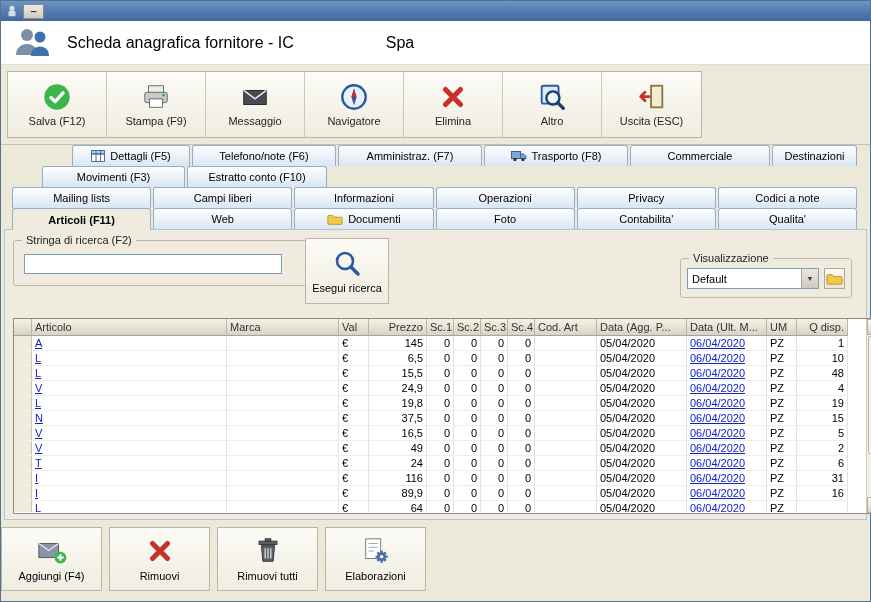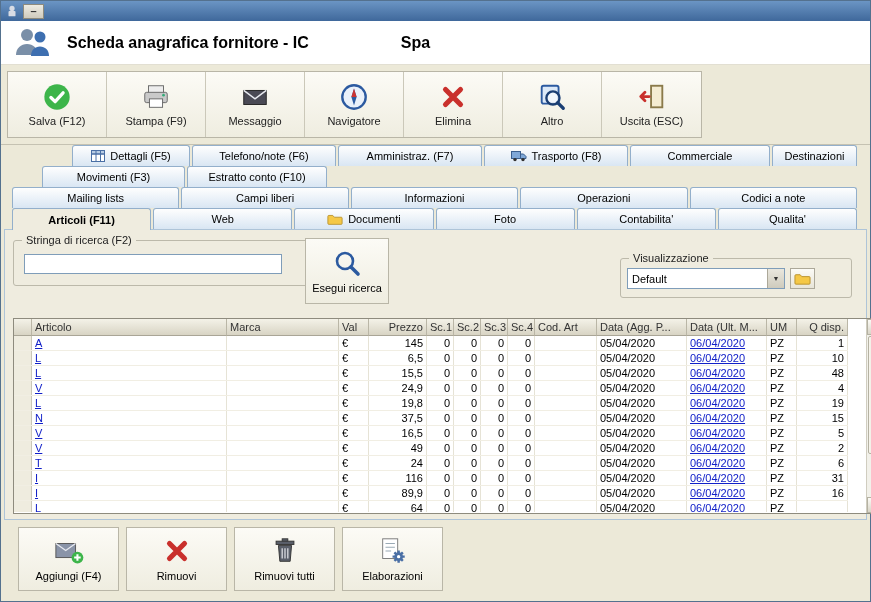--- a/index.html
+++ b/index.html
@@ -7,21 +7,21 @@
   *{box-sizing:border-box;}
   .window{width:871px;height:602px;border:1px solid #54718E;display:flex;flex-direction:column;background:#ECE9D8;}
 
   
   .titlebar{height:20px;flex:0 0 20px;background:linear-gradient(to bottom,#6B95C4,#3F689B);display:flex;align-items:center;padding:0 4px;gap:4px;}
   .titlebar-title{flex:1;text-align:center;color:#fff;font-weight:bold;font-size:11px;text-shadow:1px 1px 1px rgba(0,0,0,.35);white-space:nowrap;overflow:hidden;}
   .min-btn{width:21px;height:15px;background:linear-gradient(#EDEBE2,#CFCBBD);border:1px solid #8E8B7D;color:#333;font-size:11px;line-height:11px;text-align:center;font-weight:bold;padding:0;cursor:pointer;font-family:"Liberation Sans",sans-serif;}
 
   
   .header{height:44px;flex:0 0 44px;background:#fff;display:flex;align-items:center;padding:0 12px;gap:14px;border-bottom:1px solid #E2DFD2;}
-  .header-title{font-size:16px;font-weight:bold;color:#000;display:flex;align-items:baseline;white-space:nowrap;}
+  .header-title{font-size:16px;font-weight:normal;color:#000;display:flex;align-items:baseline;white-space:nowrap;}
   .header-gap{display:inline-block;width:92px;}
 
   
   .toolbar{height:80px;flex:0 0 80px;padding:6px;border-bottom:1px solid #C5C2B2;}
   .toolbar-group{display:inline-flex;height:67px;border:1px solid #B9B6A7;background:#F7F5EC;}
   .tbtn{width:99px;display:flex;flex-direction:column;align-items:center;justify-content:center;gap:3px;border-right:1px solid #CBC8B9;background:linear-gradient(#FCFBF6,#EFEDE0);color:#222;cursor:pointer;}
   .tbtn:last-child{border-right:none;}
   .lbl{font-size:11px;white-space:nowrap;}
 
   
@@ -33,21 +33,21 @@
   .off60{margin-left:60px;}
   .off30{margin-left:30px;}
 
   
   .panel{flex:0 0 291px;margin:0 3px;border:1px solid #AEC4D8;background:#EFECDF;position:relative;z-index:1;}
   .groupbox{position:absolute;border:1px solid #BCB9AA;border-radius:3px;}
   .group-label{position:absolute;top:-7px;left:8px;background:#EFECDF;padding:0 4px;font-size:11px;color:#222;white-space:nowrap;}
   .search-group{left:8px;top:10px;width:304px;height:46px;}
   .search-input{position:absolute;left:10px;top:13px;width:258px;height:20px;border:1px solid #7F9DB9;background:#fff;font-size:11px;padding:0 3px;font-family:"Liberation Sans",sans-serif;}
   .search-btn{position:absolute;left:300px;top:8px;width:84px;height:66px;border:1px solid #B9B6A7;background:linear-gradient(#FCFBF6,#EFEDE0);display:flex;flex-direction:column;align-items:center;justify-content:center;gap:2px;cursor:pointer;}
-  .vis-group{right:14px;top:28px;width:232px;height:40px;}
+  .vis-group{right:14px;top:28px;width:172px;height:40px;}
   .vis-inner{display:flex;align-items:center;gap:5px;padding:9px 6px 0 6px;}
   .combo{width:158px;height:21px;border:1px solid #7F9DB9;background:#fff;display:flex;align-items:center;padding-left:4px;cursor:pointer;}
   .combo-arrow{margin-left:auto;width:17px;height:19px;background:linear-gradient(#E9E7DE,#CFCBBD);border-left:1px solid #ACA899;display:flex;align-items:center;justify-content:center;font-size:7px;color:#333;}
   .folder-btn{width:25px;height:21px;border:1px solid #ACA899;background:linear-gradient(#FCFBF6,#E8E5D8);display:flex;align-items:center;justify-content:center;cursor:pointer;}
 
   
   .grid{position:absolute;left:8px;top:88px;width:871px;height:196px;border:1px solid #8E8B7E;background:#fff;overflow:hidden;}
   .ghr{display:flex;height:17px;width:834px;}
   .gbody{width:834px;height:176px;overflow:hidden;}
   .gcell{flex:0 0 auto;overflow:hidden;white-space:nowrap;padding:0 3px;font-size:11px;line-height:14px;border-right:1px solid #E6E3D6;color:#000;}
@@ -65,21 +65,21 @@
   .col-10{flex:0 0 90px;text-align:left;}
   .col-11{flex:0 0 80px;}
   .col-12{flex:0 0 30px;}
   .col-13{flex:0 0 51px;text-align:right;}
   .vscroll{position:absolute;right:0;top:0;width:17px;height:100%;background:#F2F1EA;border-left:1px solid #D0CDC0;display:flex;flex-direction:column;}
   .sbtn{height:16px;flex:0 0 16px;background:linear-gradient(#FCFBF6,#D9D5C7);border:1px solid #B5B2A3;display:flex;align-items:center;justify-content:center;font-size:7px;color:#44505C;cursor:pointer;}
   .sthumb{margin:1px;height:118px;flex:0 0 118px;background:linear-gradient(90deg,#F7F5ED,#D9D5C7);border:1px solid #B5B2A3;border-radius:2px;cursor:pointer;}
   .strack{flex:1;}
 
   
-  .bottombar{flex:1;padding:7px 17px;display:flex;gap:7px;align-items:flex-start;background:#ECE9D8;}
+  .bottombar{flex:1;padding:7px 0;display:flex;gap:7px;align-items:flex-start;background:#ECE9D8;}
   .bbtn{width:101px;height:64px;border:1px solid #B9B6A7;background:linear-gradient(#FCFBF6,#EFEDE0);display:flex;flex-direction:column;align-items:center;justify-content:center;gap:4px;cursor:pointer;font-size:11px;}
   svg{display:block;}
 </style>
 </head>
 <body>
 
 <div class="window">
 
   <div class="titlebar">
     <span>
@@ -227,20 +227,23 @@
           <span>Mailing lists</span>
         </div>
       <div class="tab grow1">
           <span>Campi liberi</span>
         </div>
       <div class="tab grow1">
           <span>Informazioni</span>
         </div>
       <div class="tab grow1">
           <span>Operazioni</span>
+        </div>
+      <div class="tab grow1">
+          <span>Privacy</span>
         </div>
       <div class="tab grow1">
           <span>Codici a note</span>
         </div>
     </div>
     <div class="tabrow">
       <div class="tab grow1 selected">
           <span>Articoli (F11)</span>
         </div>
       <div class="tab grow1">

